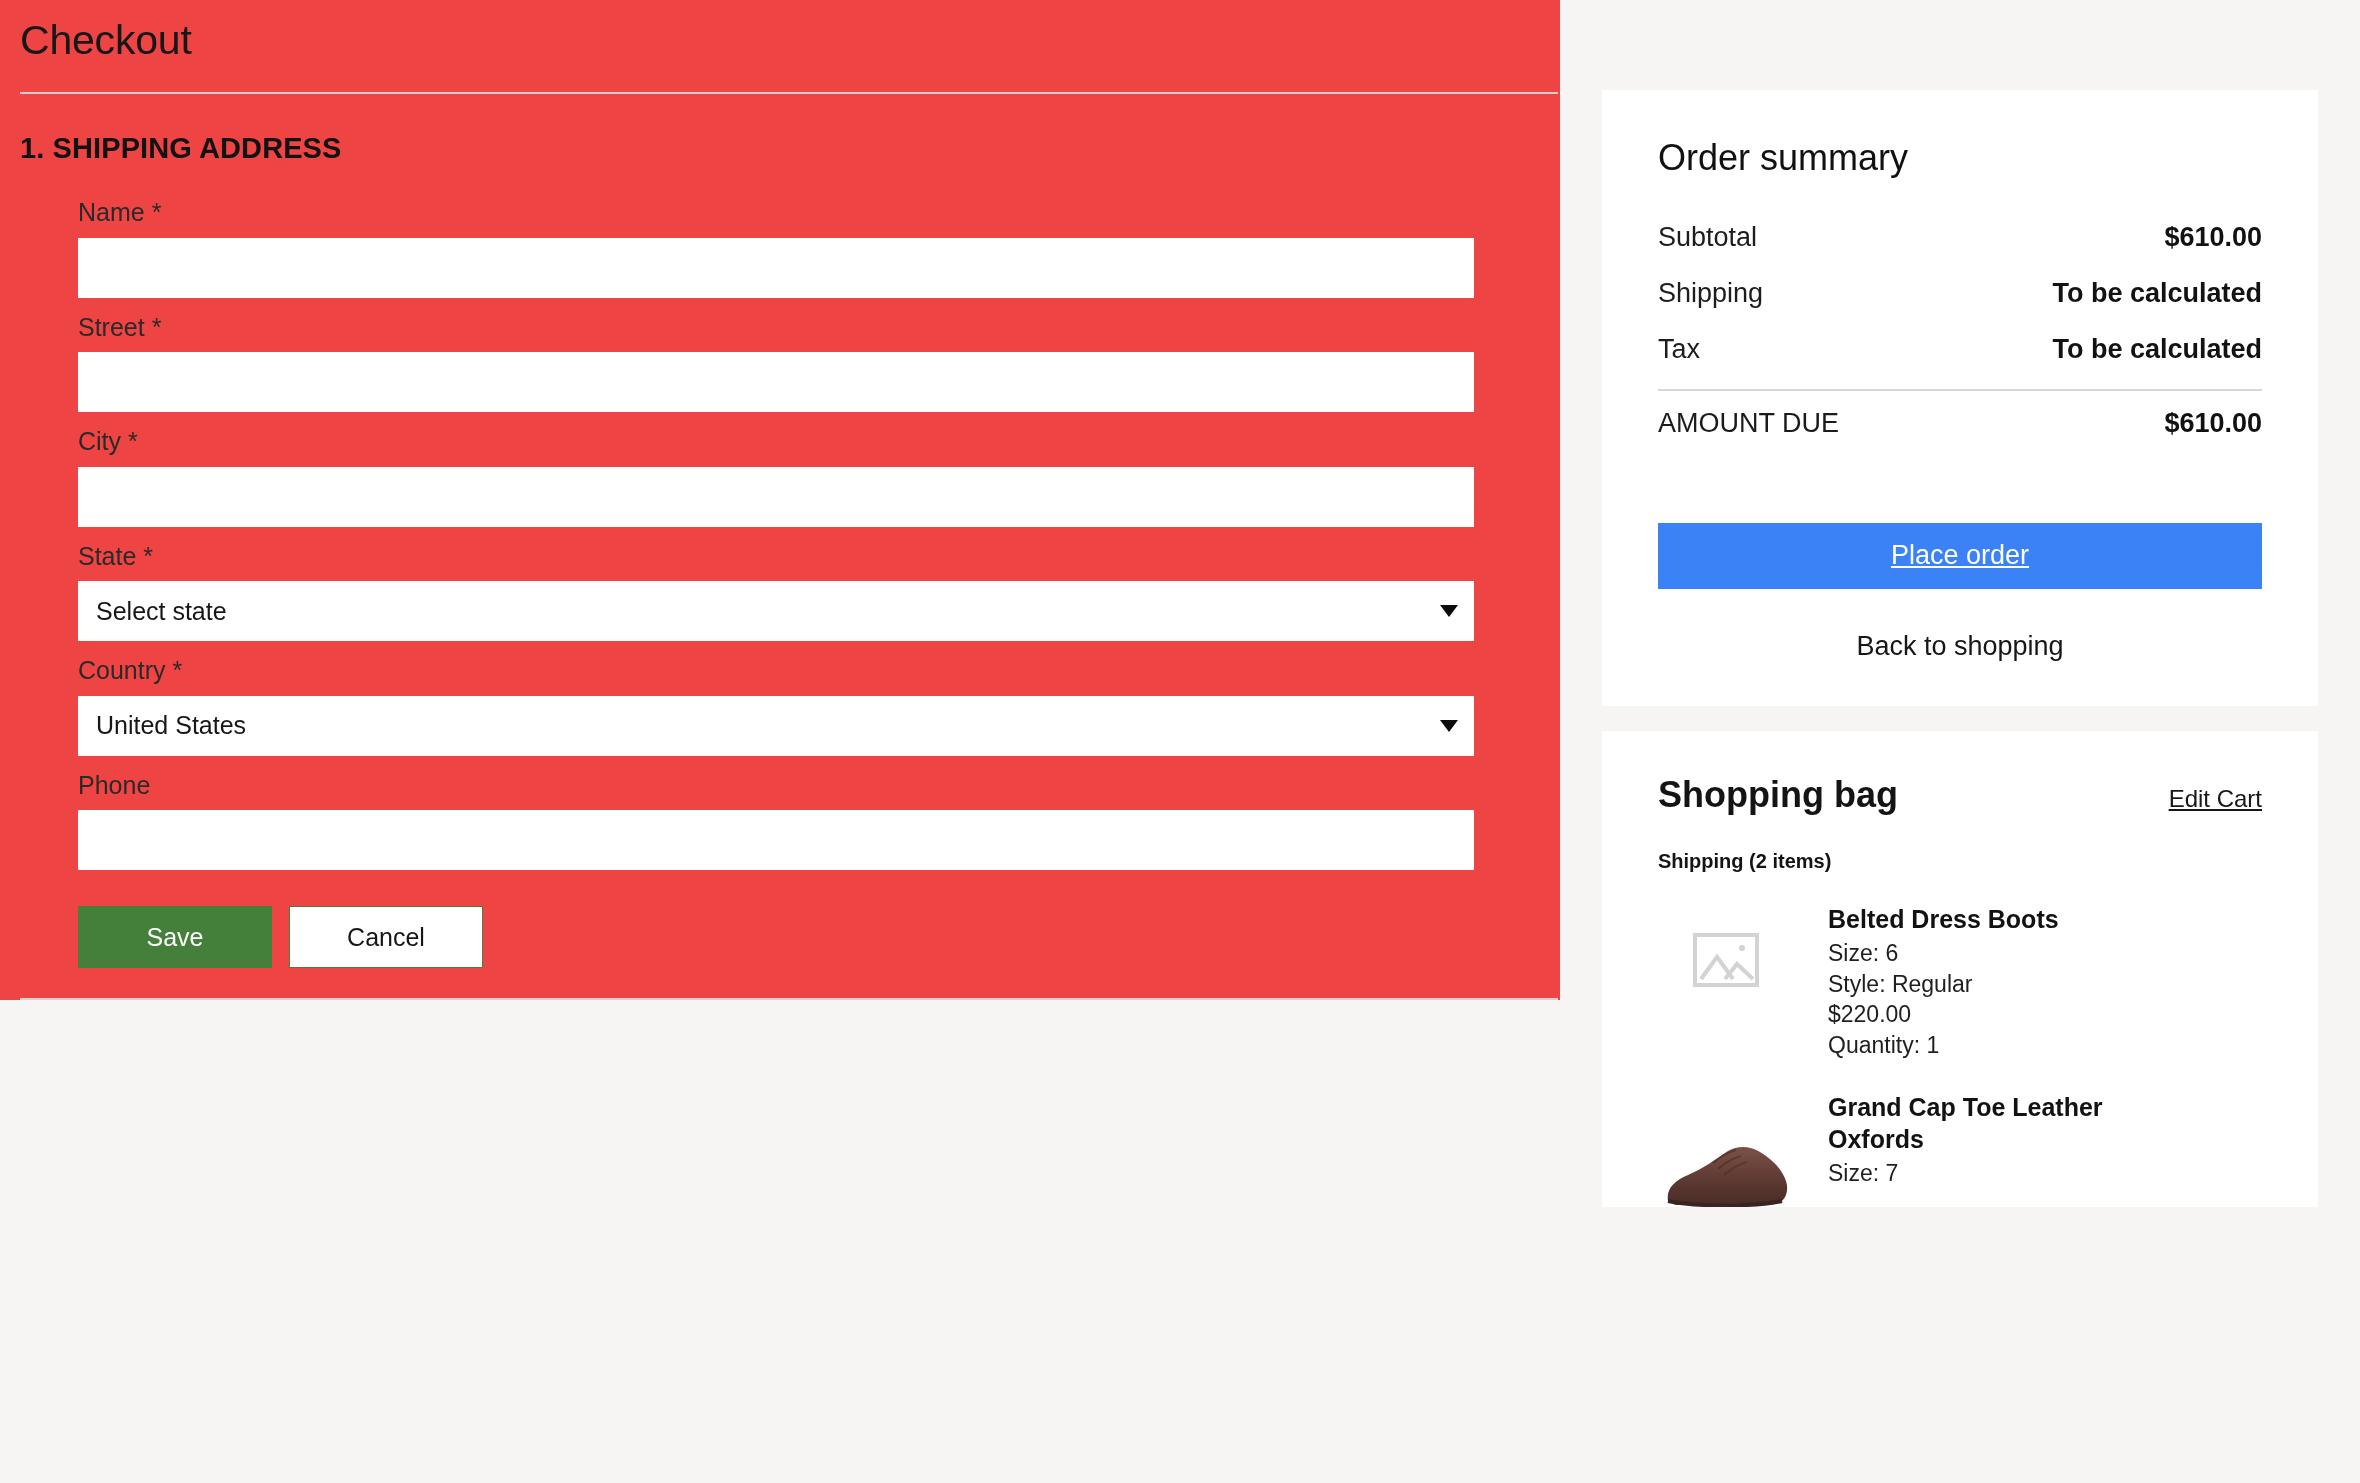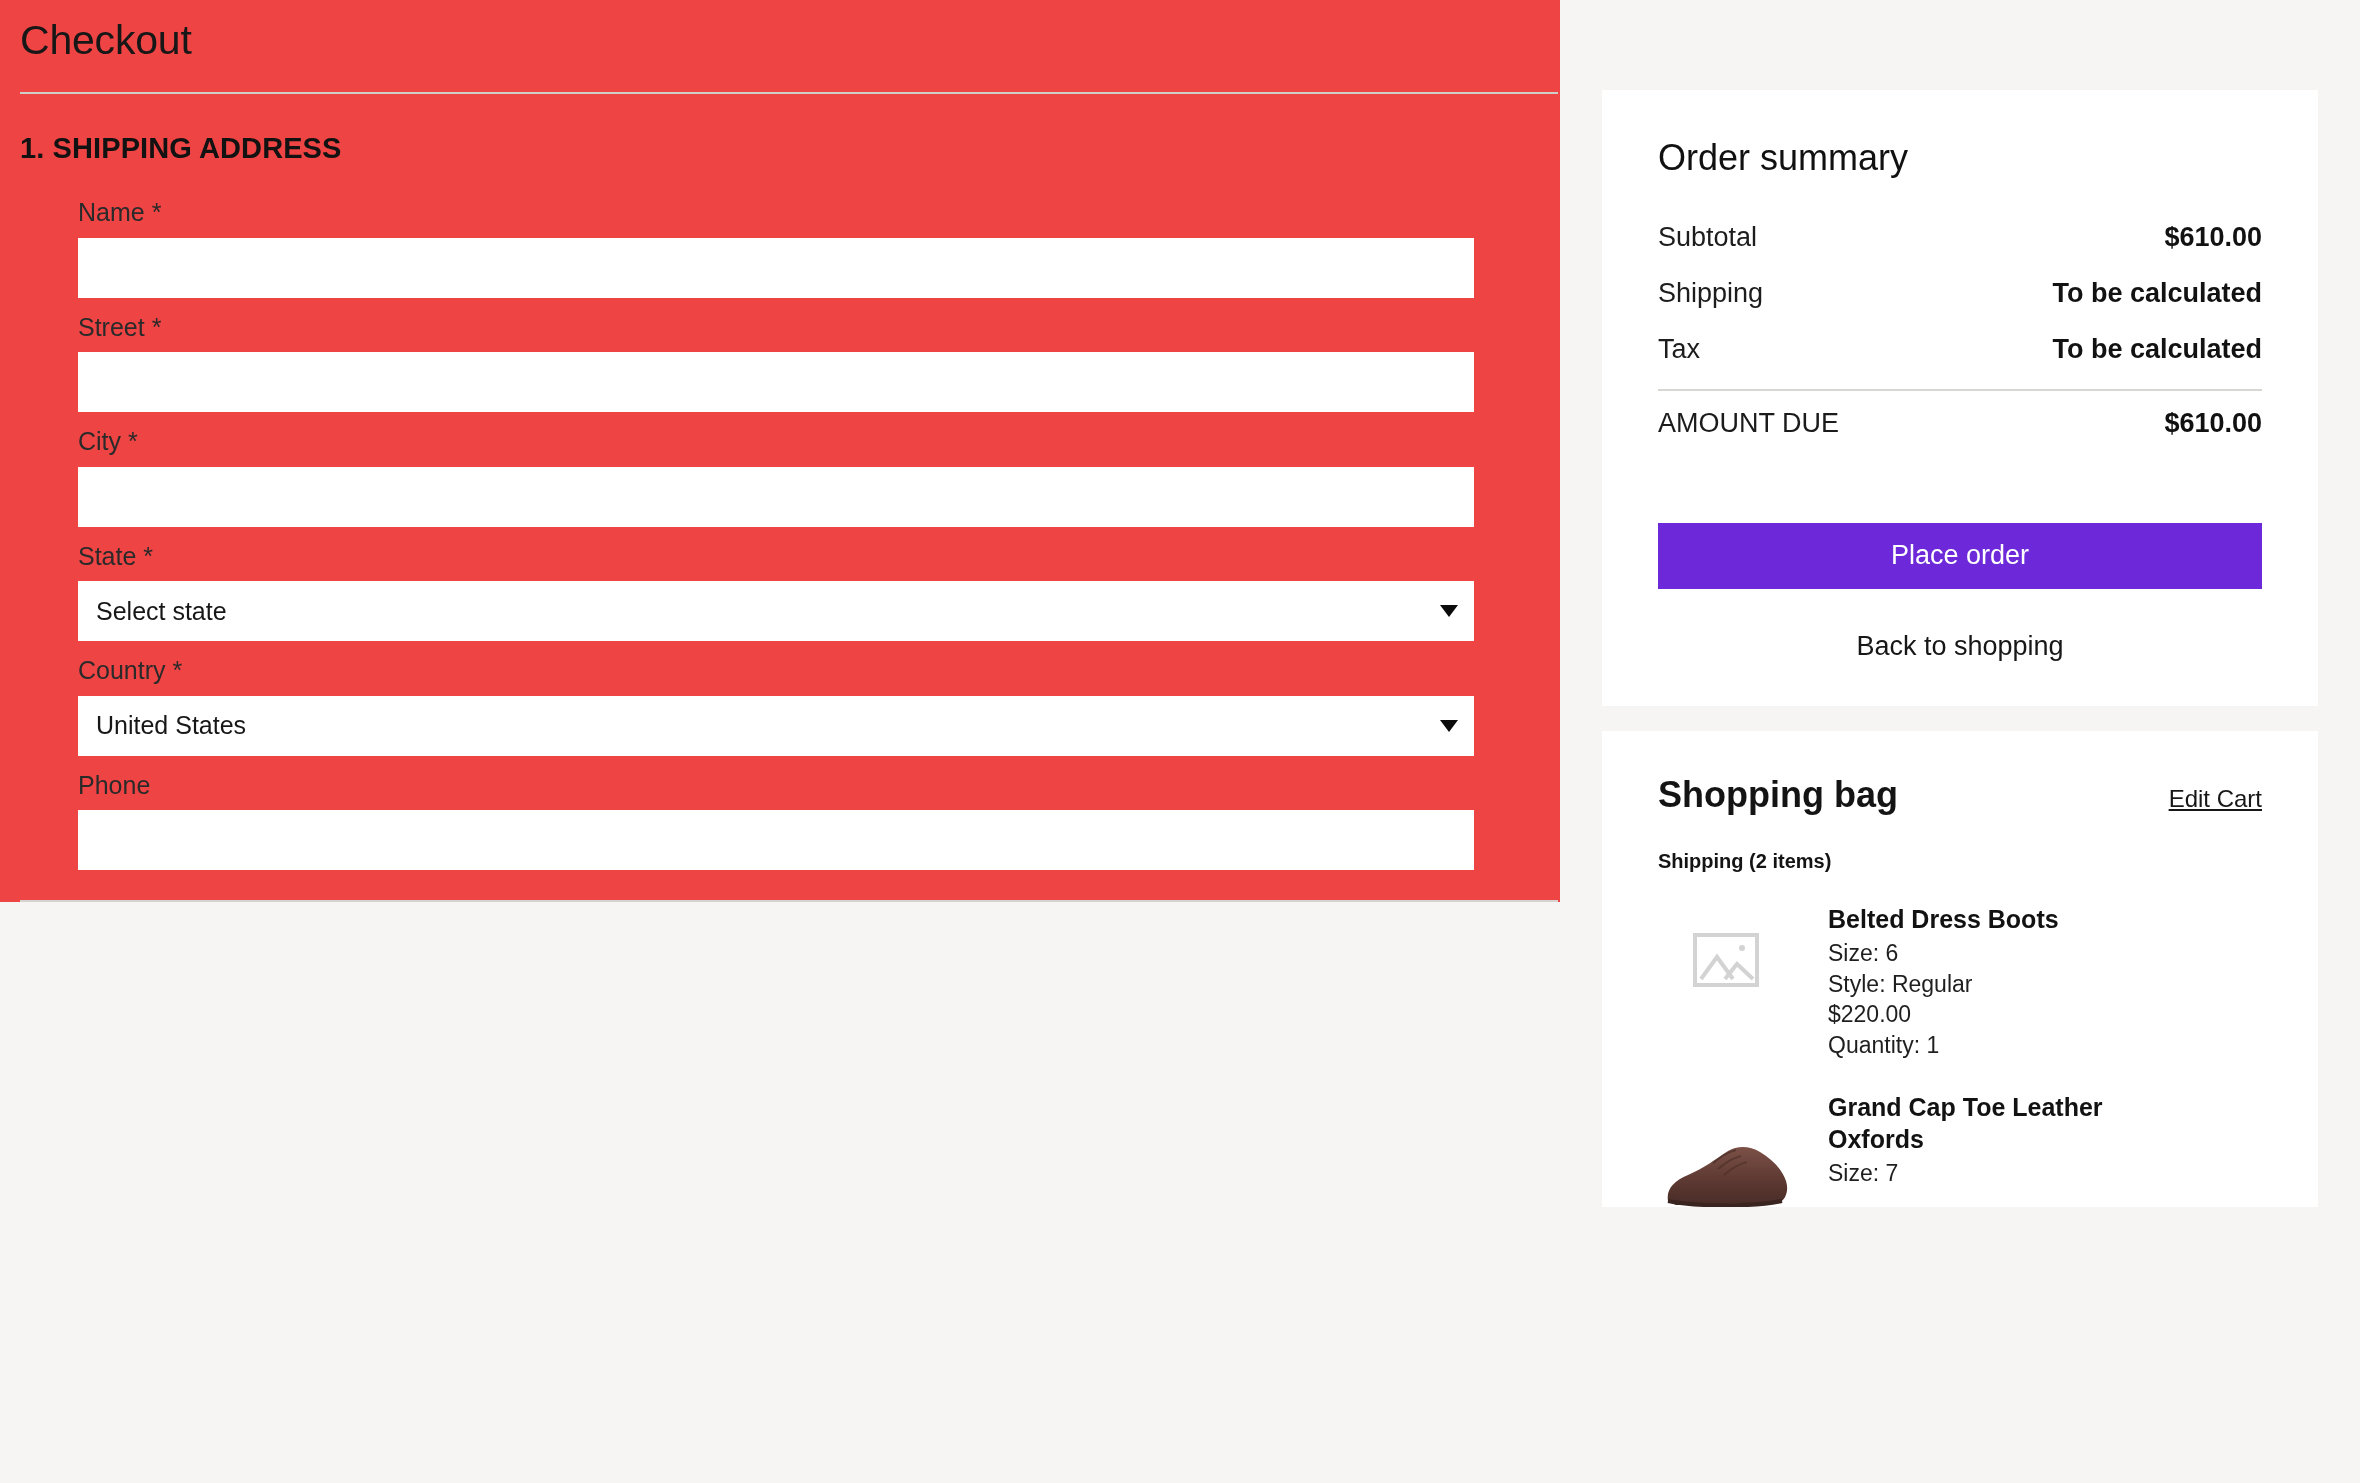--- a/index.html
+++ b/index.html
@@ -211,27 +211,28 @@
   }
 
   .amount-row .lbl { font-weight: 400; color: #1b1b1b; }
   .amount-row .val { font-weight: 700; color: #111111; }
 
   .place-order-btn {
     display: block;
     width: 100%;
     height: 66px;
     margin-top: 84px;
-    background: #6d28d9;
+    background: #3b82f6;
     color: #ffffff;
     border: none;
     font-family: "Liberation Sans", sans-serif;
     font-size: 27px;
     cursor: default;
     line-height: 1;
+    text-decoration: underline;
   }
 
   .back-link {
     display: block;
     text-align: center;
     margin-top: 42px;
     font-size: 27px;
     color: #171717;
     text-decoration: none;
     cursor: pointer;
@@ -355,20 +356,24 @@
           <div class="select-box">United States</div>
           <span class="select-arrow"></span>
         </div>
       </div>
 
       <div class="field">
         <label class="field-label">Phone</label>
         <input class="text-input" type="text" value="" style="">
       </div>
 
+      <div class="btn-row">
+        <button class="btn-save">Save</button>
+        <button class="btn-cancel">Cancel</button>
+      </div>
 
     </div>
 
     <div class="bottom-rule"></div>
   </div>
 
   <div class="right-col">
 
     <div class="card card-summary">
       <div class="summary-title">Order summary</div>

